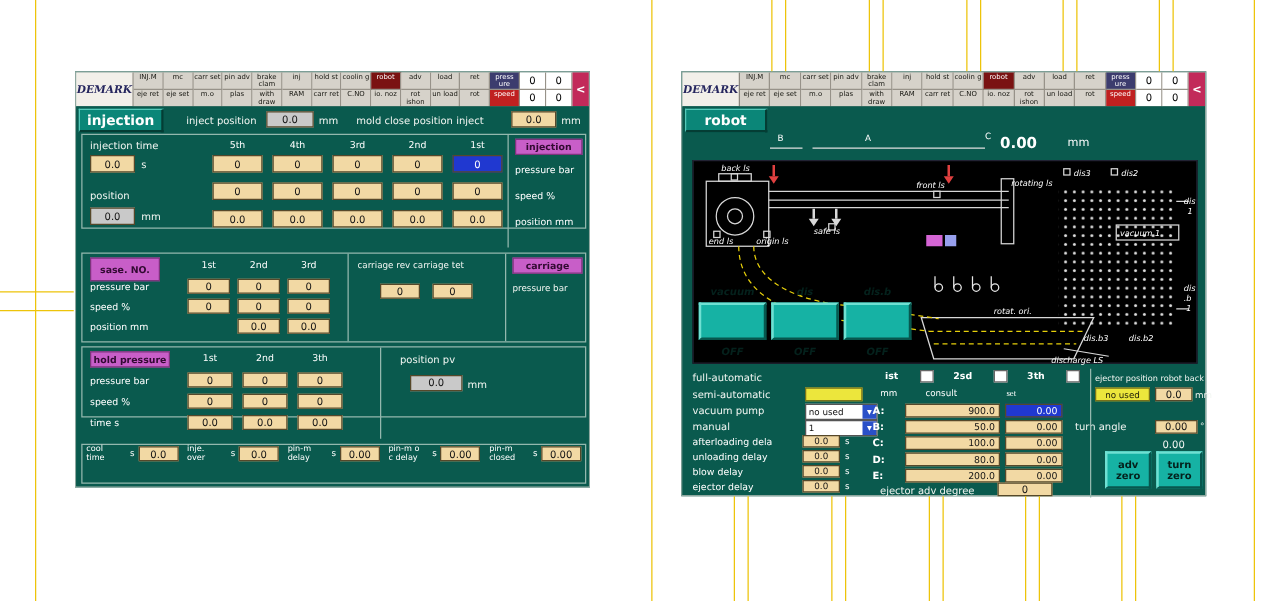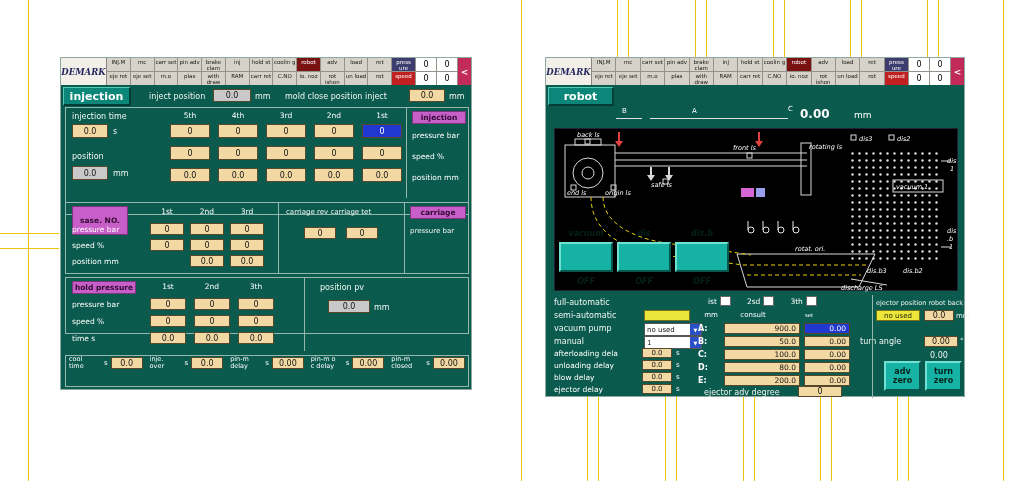--- a/index.html
+++ b/index.html
@@ -73,21 +73,21 @@
     display:flex; flex-direction:column; align-items:center; justify-content:center; }
   .diagbtn { width:54px; height:30px; font-size:8px; line-height:9px;gap:39px; }
   .zerobtn { width:37px; height:30px; font-size:8px; line-height:9px; }
 
   .dropdown { display:flex; width:58px; height:13px; background:#fff; border:1px solid #555; align-items:center; }
   .dd-val { flex:1; font-size:7px; padding-left:2px; color:#111; white-space:nowrap; overflow:hidden; }
   .dd-arrow { width:11px; height:11px; background:#2a50c8; color:#fff; font-size:5px; display:flex; align-items:center; justify-content:center; }
   .yellowbox { background:#ece63c; border:1px solid #77711a; color:#1d1d08; font-size:7px; display:flex; align-items:center; justify-content:center; }
   .checkbox { width:11px; height:10px; background:#fff; border:1px solid #666; display:inline-block; }
 
-  #steps .step { display:flex; align-items:flex-end; gap:3px; }
+  #steps .step { display:flex; align-items:flex-start; gap:17px;font-weight:bold; }
   .step-lbl { color:#fff; font-size:7.5px; }
 
   #rt-head { display:flex; }
   .rth { color:#fff; font-size:7px; text-align:center; }
   .rth0 { width:26px; } .rth1 { width:58px; } .rth2 { width:46px; margin-left:4px;font-family:Liberation Serif, serif; }
   #rt-body { gap:2px; }
   .rtrow { display:flex; align-items:center; height:11px; }
   .rtname { width:26px; color:#fff; font-size:8px; font-weight:bold; }
   .rtconsult { width:76px; height:11px; justify-content:flex-end; padding-right:3px; font-size:7.5px;padding-left:34px; }
   .rtset { width:46px; height:11px; margin-left:4px; justify-content:flex-end; padding-right:3px; font-size:7.5px; }
@@ -145,21 +145,21 @@
       </div>
     <div class="pbody">
       <div class="tab-btn" style="left:2px;top:2px;width:68px;height:19px">injection</div>
       <span class="lbl" style="left:88px;top:7px">inject position</span>
       <div class="field gray" style="left:152px;top:4px;width:38px;height:13px">0.0</div>
       <span class="lbl" style="left:194px;top:7px">mm</span>
       <span class="lbl" style="left:224px;top:7px">mold close position inject</span>
       <div class="field" style="left:348px;top:4px;width:36px;height:13px">0.0</div>
       <span class="lbl" style="left:388px;top:7px">mm</span>
 
-      <div class="section" style="left:4px;top:22px;width:404px;height:108px">
+      <div class="section" style="left:4px;top:22px;width:404px;height:76px">
         <span class="lbl" style="left:6px;top:4px">injection time</span>
         <div class="field" style="left:6px;top:16px;width:36px;height:14px">0.0</div>
         <span class="lbl" style="left:47px;top:19px">s</span>
         <span class="lbl" style="left:6px;top:44px">position</span>
         <div class="field gray" style="left:6px;top:58px;width:36px;height:14px">0.0</div>
         <span class="lbl" style="left:47px;top:61px">mm</span>
         <div id="s1-cols" class="hflex" style="left:104px;top:3px;gap:8px">
             <div class="colh">5th</div>
             <div class="colh">4th</div>
             <div class="colh">3rd</div>
@@ -192,21 +192,21 @@
         <div class="vline" style="left:340px;top:0;height:90px"></div>
         <div class="tag" style="left:346px;top:3px;width:54px;height:13px">injection</div>
         <div id="s1-side-labels" class="vflex" style="left:346px;top:22px;gap:9px">
             <div class="side-lbl">pressure bar</div>
             <div class="side-lbl">speed %</div>
             <div class="side-lbl">position mm</div>
           </div>
       </div>
 
       <div class="section" style="left:4px;top:117px;width:404px;height:72px">
-        <div class="tag" style="left:6px;top:3px;width:56px;height:29px">sase. NO.</div>
+        <div class="tag" style="left:6px;top:3px;width:56px;height:19px">sase. NO.</div>
         <div id="s2-cols" class="hflex" style="left:84px;top:4px;gap:6px">
             <div class="colh w34">1st</div>
             <div class="colh w34">2nd</div>
             <div class="colh w34">3rd</div>
           </div>
         <div id="s2-rowlabels" class="vflex" style="left:6px;top:21px;gap:4px">
             <div class="rowlbl">pressure bar</div>
             <div class="rowlbl">speed %</div>
             <div class="rowlbl">position mm</div>
           </div>

